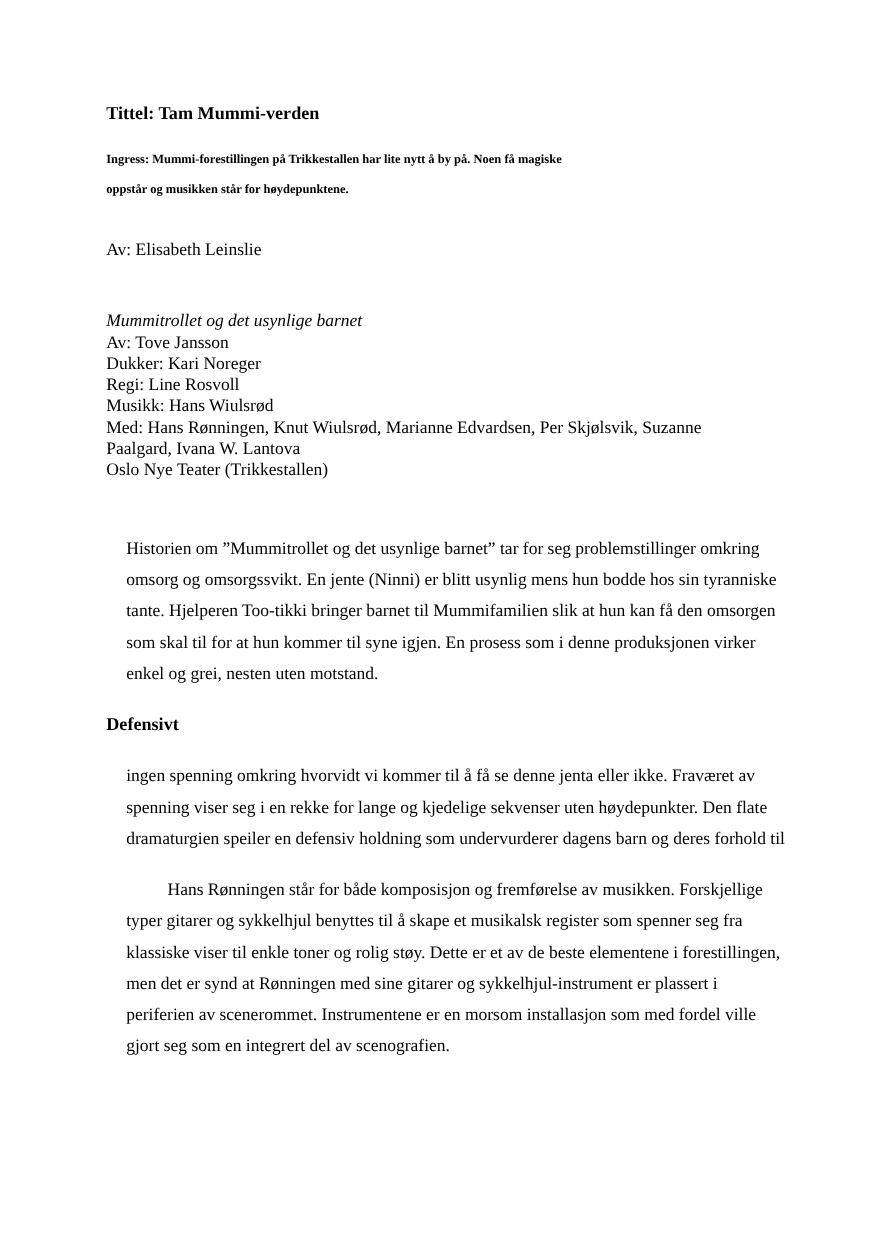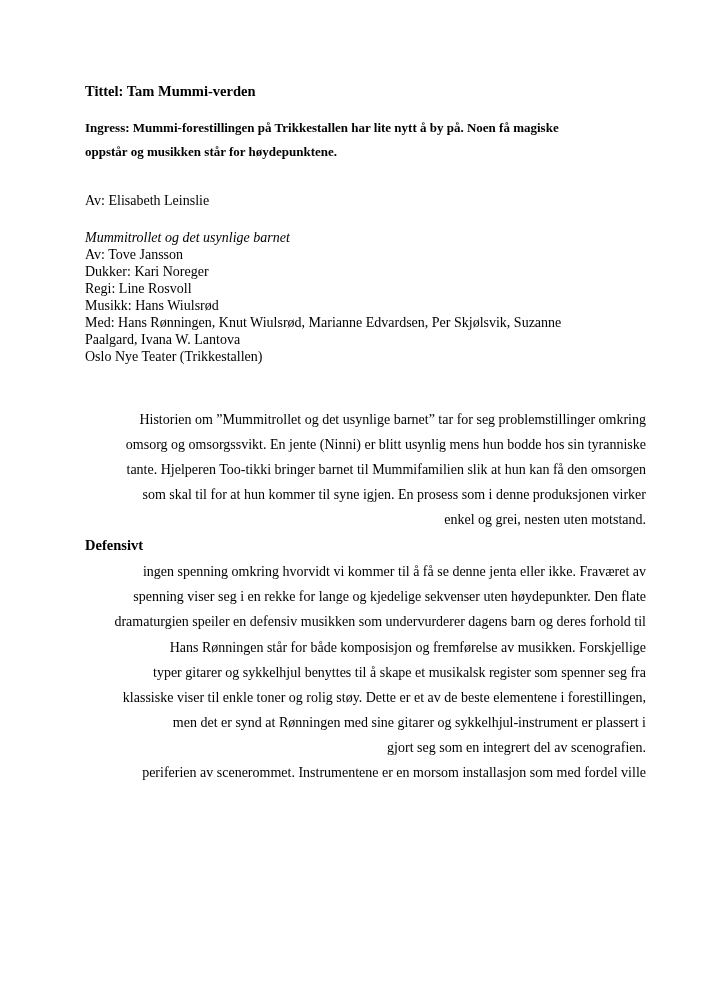--- a/index.html
+++ b/index.html
@@ -21,34 +21,34 @@
   }
   .line { white-space: pre; }
   .doc-title {
     font-weight: bold;
     font-size: 14.5px;
     line-height: 18px;
     margin: 0;
   }
   .ingress {
     font-weight: bold;
-    font-size: 13px;
+    font-size: 10px;
     line-height: 24px;
     margin-top: 16px;
   }
   .byline {
     line-height: 17px;
     margin-top: 28px;
   }
   .credits {
     line-height: 17px;
-    margin-top: 20px;
+    margin-top: 40px;
   }
   .play-title { font-style: italic; }
-  .para { line-height: 25px; margin: 1px; text-align: right; }
+  .para { line-height: 25px; margin: 16px; }
   .para-intro { margin-top: 42px; }
   .heading {
     font-weight: bold;
     font-size: 14.5px;
     line-height: 25px;
   }
   .para-music .line:first-child { text-indent: 33px; }
 </style>
 </head>
 <body>
@@ -83,25 +83,25 @@
       <div class="line">tante. Hjelperen Too-tikki bringer barnet til Mummifamilien slik at hun kan få den omsorgen</div>
       <div class="line">som skal til for at hun kommer til syne igjen. En prosess som i denne produksjonen virker</div>
       <div class="line">enkel og grei, nesten uten motstand.</div>
     </div>
 
   <div class="heading">Defensivt</div>
 
   <div class="para">
       <div class="line">ingen spenning omkring hvorvidt vi kommer til å få se denne jenta eller ikke. Fraværet av</div>
       <div class="line">spenning viser seg i en rekke for lange og kjedelige sekvenser uten høydepunkter. Den flate</div>
-      <div class="line">dramaturgien speiler en defensiv musikken som undervurderer dagens barn og deres forhold til</div>
+      <div class="line">dramaturgien speiler en defensiv holdning som undervurderer dagens barn og deres forhold til</div>
     </div>
 
   <div class="para para-music">
       <div class="line">Hans Rønningen står for både komposisjon og fremførelse av musikken. Forskjellige</div>
       <div class="line">typer gitarer og sykkelhjul benyttes til å skape et musikalsk register som spenner seg fra</div>
       <div class="line">klassiske viser til enkle toner og rolig støy. Dette er et av de beste elementene i forestillingen,</div>
       <div class="line">men det er synd at Rønningen med sine gitarer og sykkelhjul-instrument er plassert i</div>
+      <div class="line">periferien av scenerommet. Instrumentene er en morsom installasjon som med fordel ville</div>
       <div class="line">gjort seg som en integrert del av scenografien.</div>
-      <div class="line">periferien av scenerommet. Instrumentene er en morsom installasjon som med fordel ville</div>
     </div>
 
 </div>
 
 </body></html>

